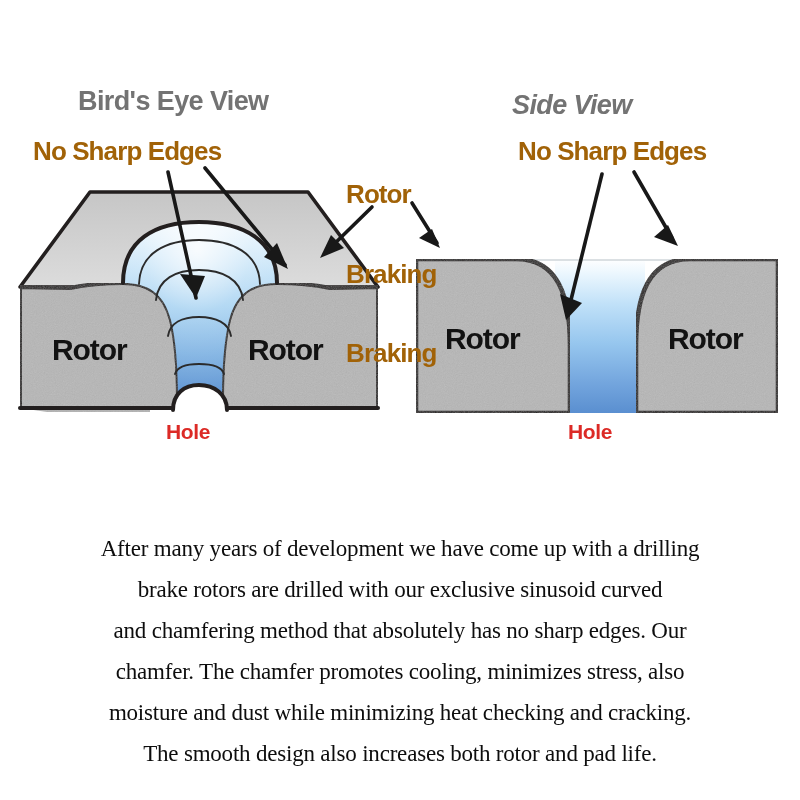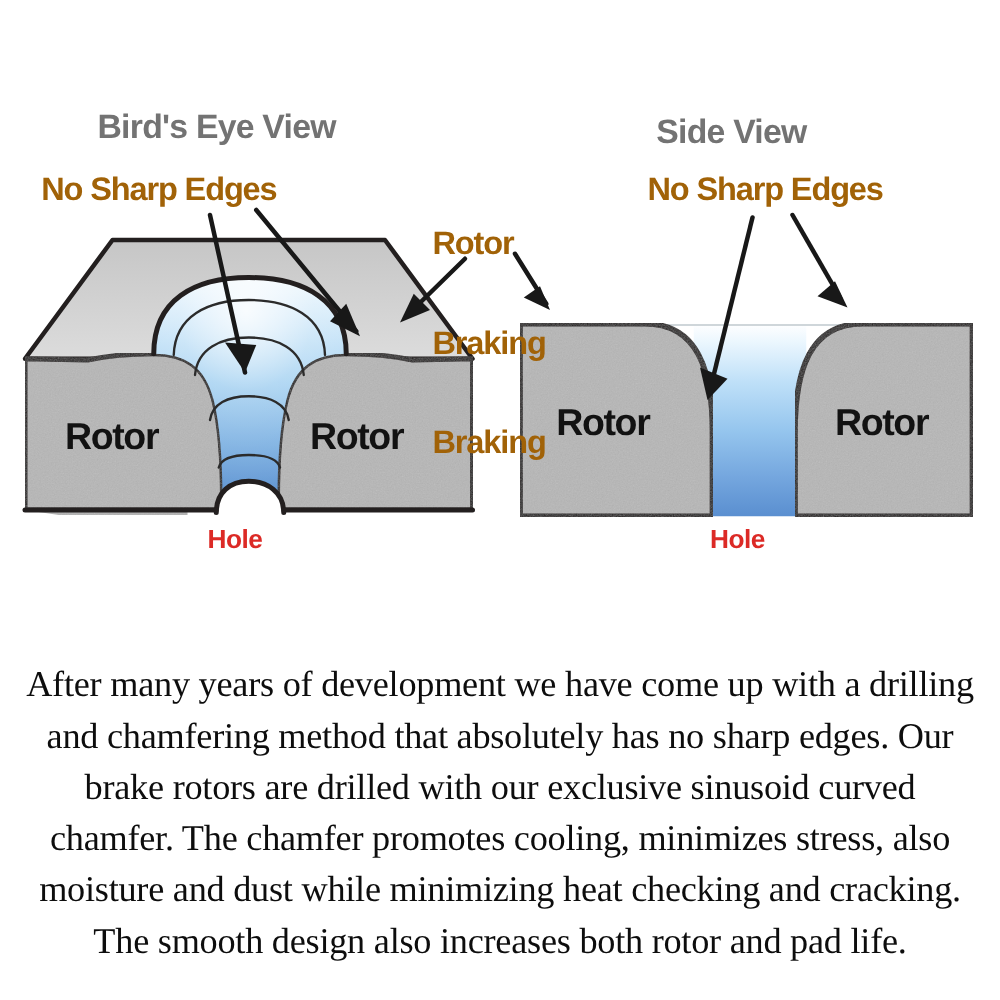--- a/index.html
+++ b/index.html
@@ -59,21 +59,21 @@
   }
 
   
   #paragraph {
     position: absolute;
     left: 8px;
     top: 528px;
     width: 784px;
     text-align: center;
     font-family: "Liberation Serif", serif;
-    font-size: 29px;
+    font-size: 23px;
     line-height: 41px;
     color: #0d0d0d;
     letter-spacing: -0.2px;
   }
 </style>
 </head>
 <body>
 
 <div id="page">
 
@@ -279,31 +279,31 @@
     <div>Rotor</div>
     <div>Braking</div>
     <div>Braking</div>
   </div>
 
   <div class="rotor-word" style="left:52px; top:333px;">Rotor</div>
   <div class="rotor-word" style="left:248px; top:333px;">Rotor</div>
 
   <div class="lbl hole-red" style="left:166px; top:421px;">Hole</div>
 
-  <div class="lbl title-red" style="left:525px; top:92px;">Side View</div>
+  <div class="lbl title-red" style="left:512px; top:92px;font-style:italic;">Side View</div>
 
   <div class="lbl lbl-black" style="left:518px; top:138px;">No Sharp Edges</div>
 
   <div class="rotor-word" style="left:445px; top:322px;">Rotor</div>
   <div class="rotor-word" style="left:668px; top:322px;">Rotor</div>
 
   <div class="lbl hole-red" style="left:568px; top:421px;">Hole</div>
 
   <div id="paragraph">
     <div>After many years of development we have come up with a drilling</div>
+    <div>brake rotors are drilled with our exclusive sinusoid curved</div>
     <div>and chamfering method that absolutely has no sharp edges.  Our</div>
-    <div>brake rotors are drilled with our exclusive sinusoid curved</div>
     <div>chamfer. The chamfer promotes cooling, minimizes stress, also</div>
     <div>moisture and dust while minimizing heat checking and cracking.</div>
     <div>The smooth design also increases both rotor and pad life.</div>
   </div>
 
 </div>
 
 </body></html>

